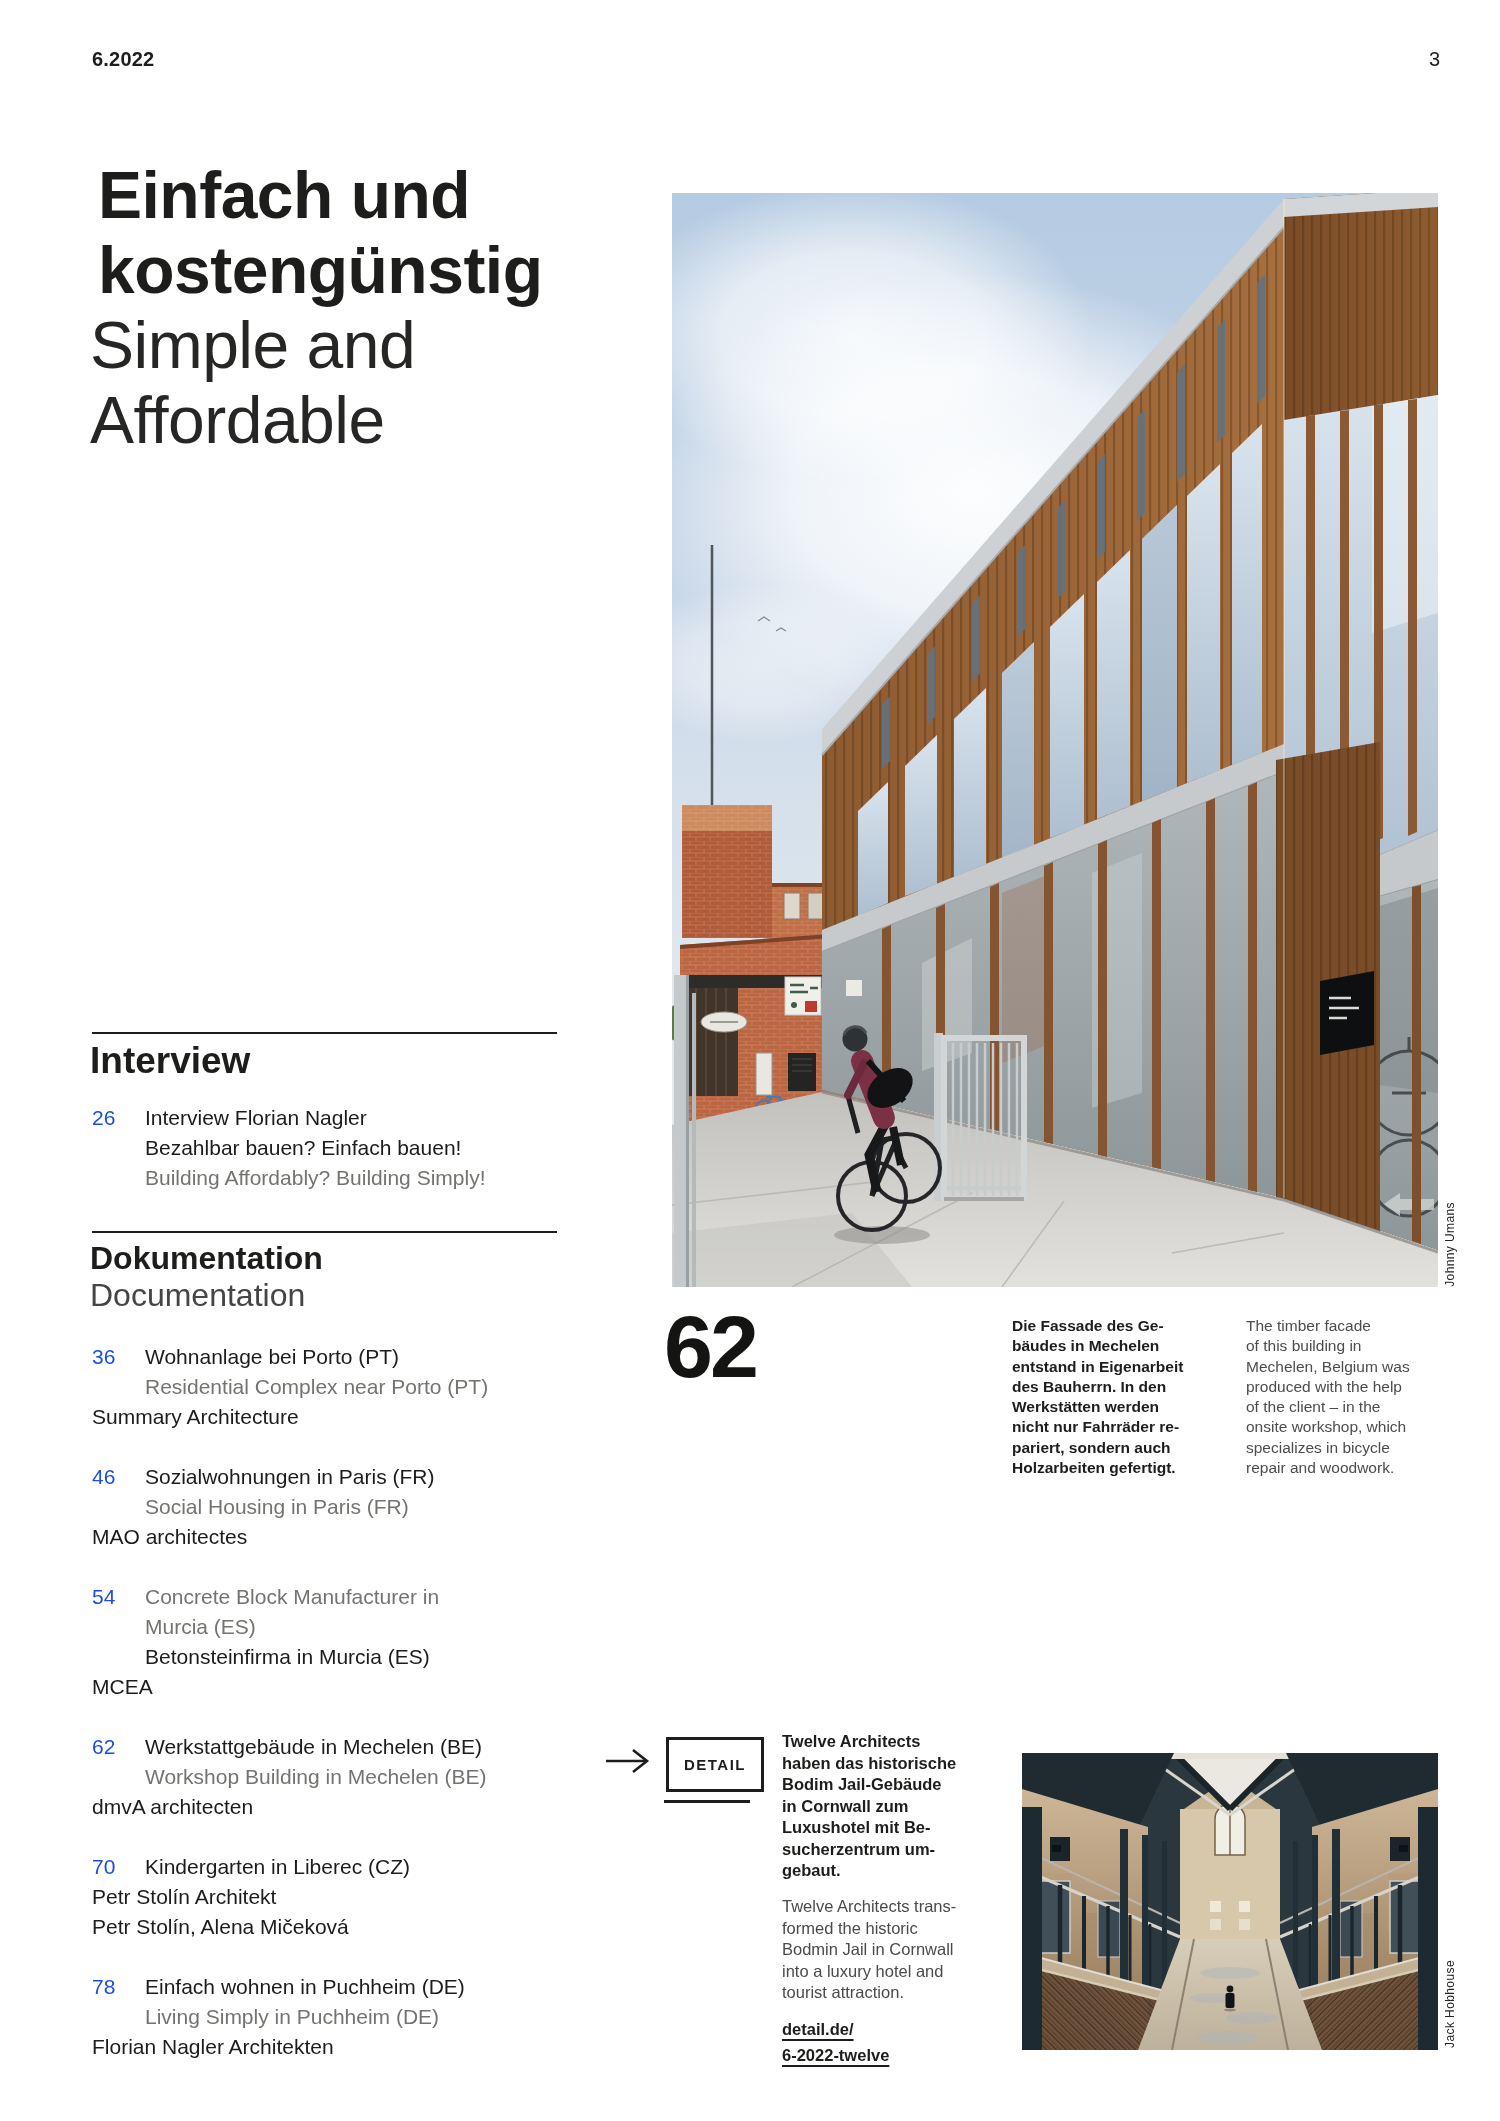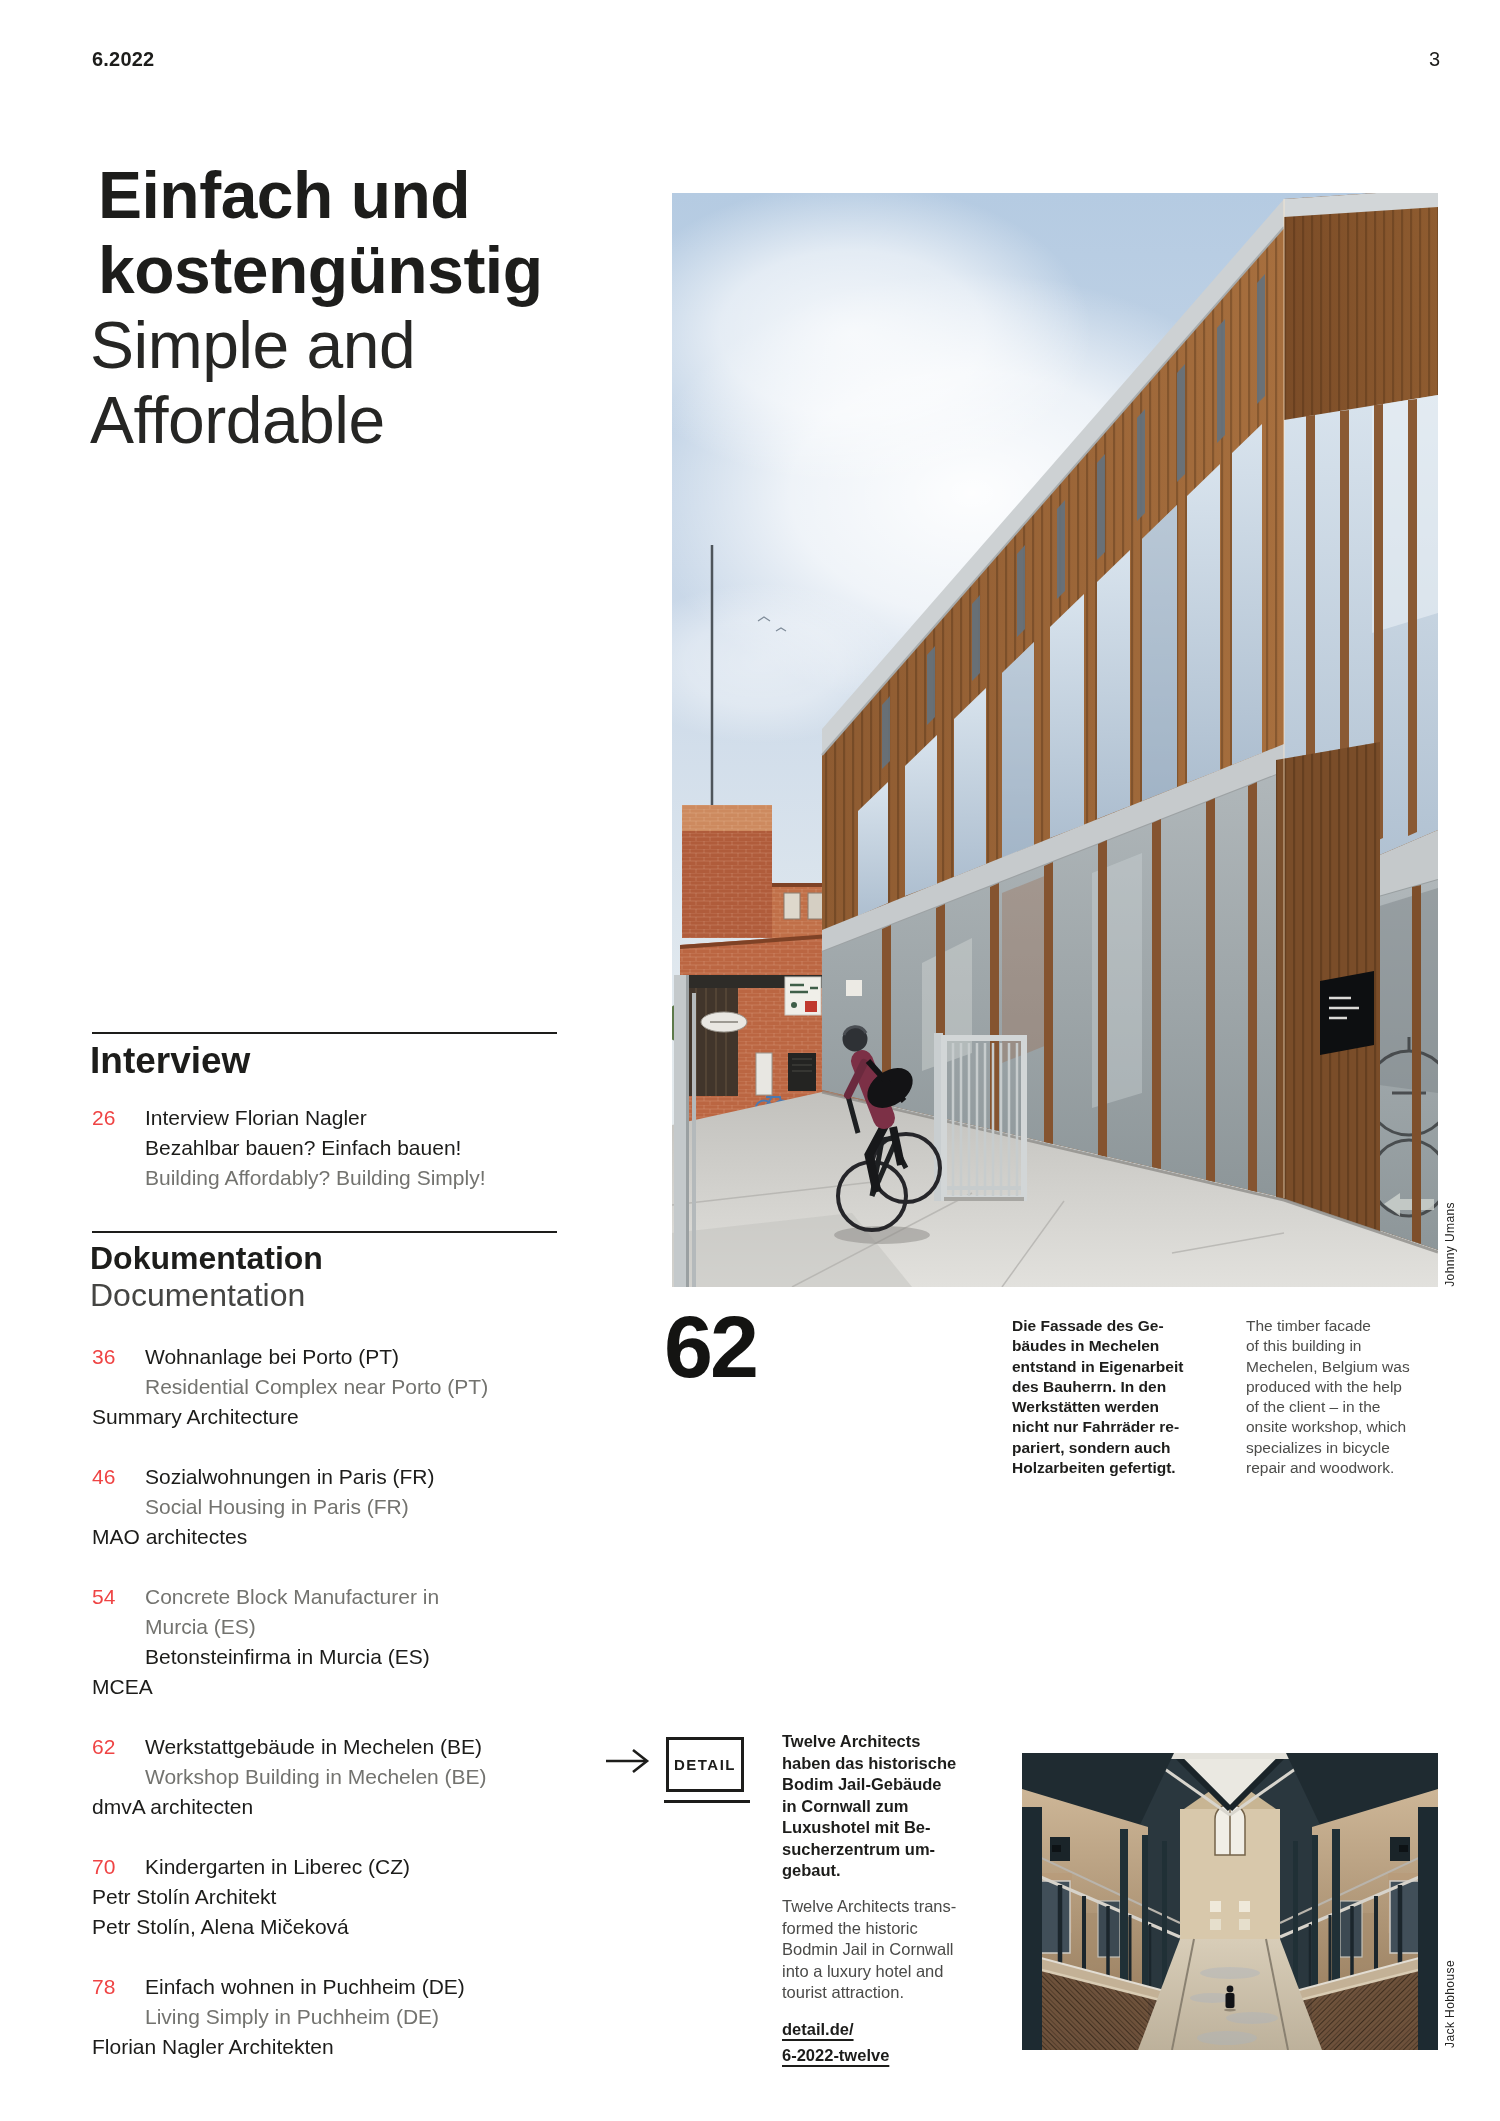--- a/index.html
+++ b/index.html
@@ -26,35 +26,35 @@
   
   #interview-heading { position:absolute; left:90px; top:1040px; font-size:37px; font-weight:700; }
   #doku-heading-de { position:absolute; left:90px; top:1240px; font-size:32px; font-weight:700; }
   #doku-heading-en { position:absolute; left:90px; top:1277px; font-size:32px; font-weight:400; color:#454543; }
 
   
   .toc { position:absolute; left:92px; width:470px; font-size:21px; line-height:30px; }
   #interview-entry { top:1103px; }
   #doc-list { top:1342px; }
   .entry { position:relative; margin-bottom:30px; }
-  .entry .num { position:absolute; left:0; top:0; color:#ef4444; }
+  .entry .num { position:absolute; left:0; top:0; color:#1d4ed8; }
   .row-ind { padding-left:53px; }
   .de-line { color:#1c1c1a; }
   .en-line { color:#73736f; }
   .arch-line { color:#1c1c1a; }
 
   
   #feature-num { position:absolute; left:664px; top:1296px; font-size:88px; font-weight:700; letter-spacing:-3px; color:#141412; }
   .caption-col { position:absolute; top:1316px; width:210px; font-size:15.5px; line-height:20.3px; }
   #caption-de { left:1012px; font-weight:700; color:#1d1d1b; }
   #caption-en { left:1246px; font-weight:400; color:#4c4c4a; }
 
   
   #promo-arrow { position:absolute; left:604px; top:1748px; }
-  #detail-logo { position:absolute; left:666px; top:1737px; width:78px; height:55px; border:3px solid #1d1d1b; display:flex; align-items:center; justify-content:center; }
+  #detail-logo { position:absolute; left:666px; top:1737px; width:98px; height:55px; border:3px solid #1d1d1b; display:flex; align-items:center; justify-content:center; }
   #detail-logo span { font-size:15px; font-weight:700; letter-spacing:1.5px; }
   #detail-logo-underline { position:absolute; left:664px; top:1800px; width:86px; height:3px; background:#1d1d1b; }
   .promo-col { position:absolute; left:782px; width:225px; font-size:16.5px; line-height:21.5px; }
   #promo-de { top:1731px; font-weight:700; color:#1d1d1b; }
   #promo-en { top:1896px; color:#4a4a48; }
   #promo-link { top:2016px; font-weight:700; line-height:26px; }
   #promo-link a { color:#1d1d1b; text-decoration:underline; text-decoration-thickness:2px; text-underline-offset:4px; display:inline-block; }
 
   
   #main-photo { position:absolute; left:672px; top:193px; width:766px; height:1094px; overflow:hidden; }

